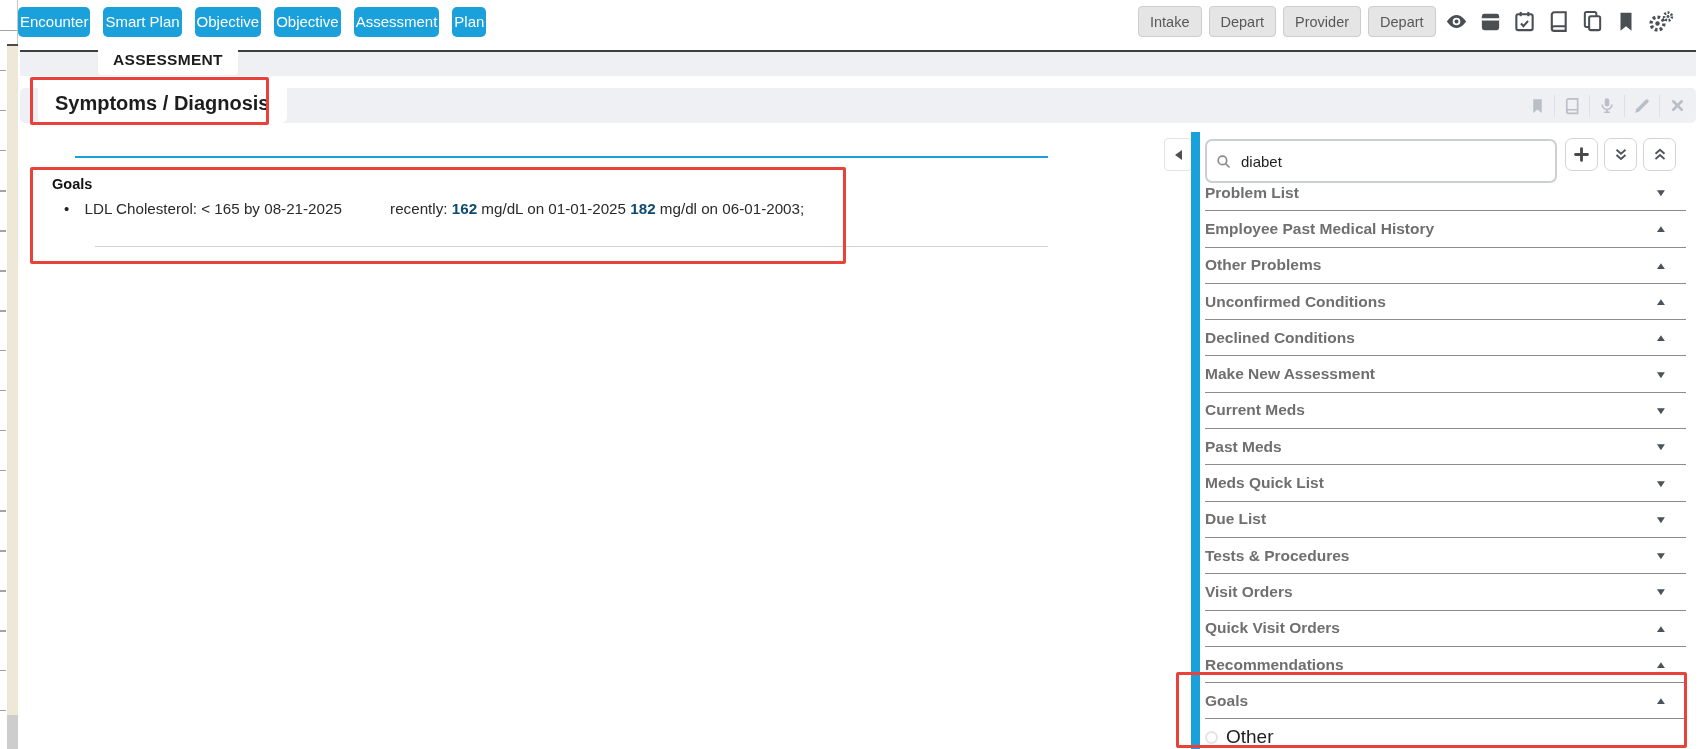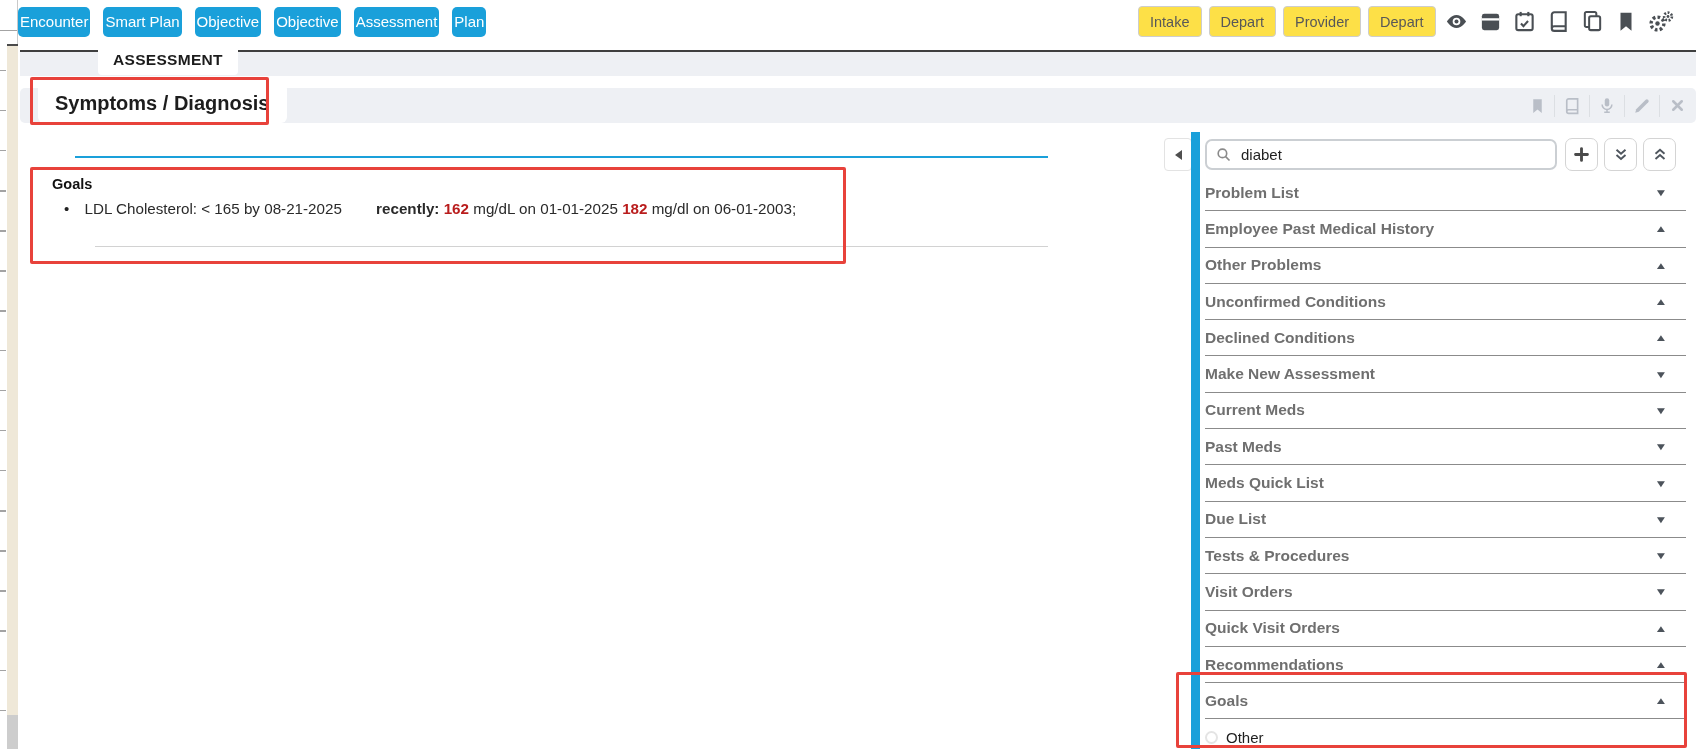--- a/index.html
+++ b/index.html
@@ -12,21 +12,21 @@
   .corner-h{position:absolute;left:0;top:30px;width:17px;height:1px;background:#a3a3a3;}
   .corner-v{position:absolute;left:17px;top:0;width:1px;height:45px;background:#c9c9c9;}
   .beige-strip{position:absolute;left:7px;top:44px;width:11px;height:671px;background:#efe8d8;border-top:2px solid #4a4a4a;box-sizing:border-box;}
   .bottom-gray{position:absolute;left:7px;top:715px;width:11px;height:34px;background:#cdcdcd;}
 
   
   .nav-group{position:absolute;left:18px;top:7px;display:flex;gap:13px;}
   .nav-btn{background:#1aa0da;color:#fff;border:none;border-radius:5px;font-family:inherit;
     font-size:15px;padding:6px 2px;height:30px;line-height:18px;cursor:pointer;white-space:nowrap;}
   .right-group{position:absolute;left:1138px;top:6px;display:flex;align-items:center;gap:7px;}
-  .stage-btn{background:#fde047;color:#585858;border:1px solid #cdcdcd;border-radius:4px;font-family:inherit;
+  .stage-btn{background:#e5e5e5;color:#585858;border:1px solid #cdcdcd;border-radius:4px;font-family:inherit;
     font-size:14.5px;padding:6px 11px;height:31px;cursor:pointer;white-space:nowrap;}
   .icon-btn{width:27px;height:31px;display:flex;align-items:center;justify-content:center;cursor:pointer;background:transparent;border:none;padding:0;}
 
   
   .panel-top-border{position:absolute;left:20px;top:50px;width:1676px;height:2px;background:#3f3f3f;}
   .assessment-strip{position:absolute;left:20px;top:52px;width:1676px;height:24px;background:#eef0f4;}
   .assessment-chip{position:absolute;left:98px;top:45px;height:30px;background:#fff;border-radius:4px;
     display:flex;align-items:center;padding:0 15px;}
   .assessment-title{font-size:15.5px;font-weight:700;color:#1c1c1c;letter-spacing:.3px;}
 
@@ -39,51 +39,51 @@
   .section-icons .cell:first-child{border-left:none;}
 
   .dx-row{position:absolute;left:64px;top:134px;font-size:15.5px;white-space:nowrap;}
   .bullet{color:#222;margin-right:11px;font-size:15px;}
   .dx-link{color:#1aa0da;font-weight:700;cursor:pointer;}
   .dx-code{color:#9aa0a5;margin-left:5px;}
   .blue-underline{position:absolute;left:75px;top:156px;width:973px;height:2px;background:#1aa0da;}
 
   .goals-heading{position:absolute;left:52px;top:176px;font-size:14.5px;font-weight:700;color:#111;}
   .goal-row{position:absolute;left:64px;top:200px;font-size:15.2px;color:#2a2a2a;white-space:nowrap;}
-  .goal-row b{color:#b91c1c;}
-  .recently{margin-left:30px;font-weight:bold;}
+  .goal-row b{color:#0c4a6e;}
+  .recently{margin-left:44px;}
   .goal-underline{position:absolute;left:95px;top:246px;width:953px;height:1px;background:#d2d2d2;}
 
   
   .anno{position:absolute;border:3px solid #e8423b;border-radius:2px;pointer-events:none;z-index:40;background:transparent;}
   .anno-section{left:30px;top:77px;width:233px;height:42px;}
   .anno-goals{left:30px;top:167px;width:810px;height:91px;}
   .anno-sidebar-goals{left:1176px;top:672px;width:505px;height:70px;}
 
   
   .collapse-btn{position:absolute;left:1164px;top:138px;width:26px;height:31px;background:#fff;border:1px solid #e3e3e3;
     border-radius:4px;display:flex;align-items:center;justify-content:center;cursor:pointer;}
   .collapse-arrow{width:0;height:0;border-top:5px solid transparent;border-bottom:5px solid transparent;border-right:7px solid #4f4f4f;}
   .blue-stripe{position:absolute;left:1191px;top:132px;width:9px;height:617px;background:#1aa0da;}
-  .search-box{position:absolute;left:1205px;top:139px;width:352px;height:31px;border:2px solid #cbcfd3;border-radius:7px;
+  .search-box{position:absolute;left:1205px;top:139px;width:352px;height:44px;border:2px solid #cbcfd3;border-radius:7px;
     box-sizing:border-box;background:#fff;display:flex;align-items:center;padding:0 8px;}
   .search-box input{border:none;outline:none;font-family:inherit;font-size:15px;color:#1f1f1f;margin-left:7px;width:290px;background:transparent;}
   .side-actions{position:absolute;left:1565px;top:138px;display:flex;gap:6px;}
   .sq-btn{width:33px;height:33px;background:#fff;border:1.5px solid #d4d4d4;border-radius:7px;display:flex;
     align-items:center;justify-content:center;cursor:pointer;box-sizing:border-box;padding:0;}
 
   .side-list{position:absolute;left:1205px;top:175px;width:481px;}
   .side-item{height:36.3px;display:flex;align-items:center;justify-content:space-between;
     border-bottom:1px solid #8b8b8b;padding-right:20px;box-sizing:border-box;cursor:pointer;}
   .side-item .label{font-size:15.5px;font-weight:700;color:#6f6f6f;}
   .side-item .chevron{font-size:10px;color:#4c535b;transform:scaleX(1.35);}
   .side-item .radio{display:none;}
   .side-item.radio-item{justify-content:flex-start;}
   .side-item.radio-item .radio{display:inline-block;width:13px;height:13px;border:2px solid #e4e4e4;border-radius:50%;margin-right:8px;box-sizing:border-box;}
-  .side-item.radio-item .label{font-weight:400;color:#1f1f1f;font-size:15px;}
+  .side-item.radio-item .label{font-weight:400;color:#1f1f1f;font-size:19px;}
 </style>
 </head>
 <body>
 
 <div id="screen">
 
   <div class="left-ticks"></div>
   <div class="corner-h"></div>
   <div class="corner-v"></div>
   <div class="beige-strip"></div>

